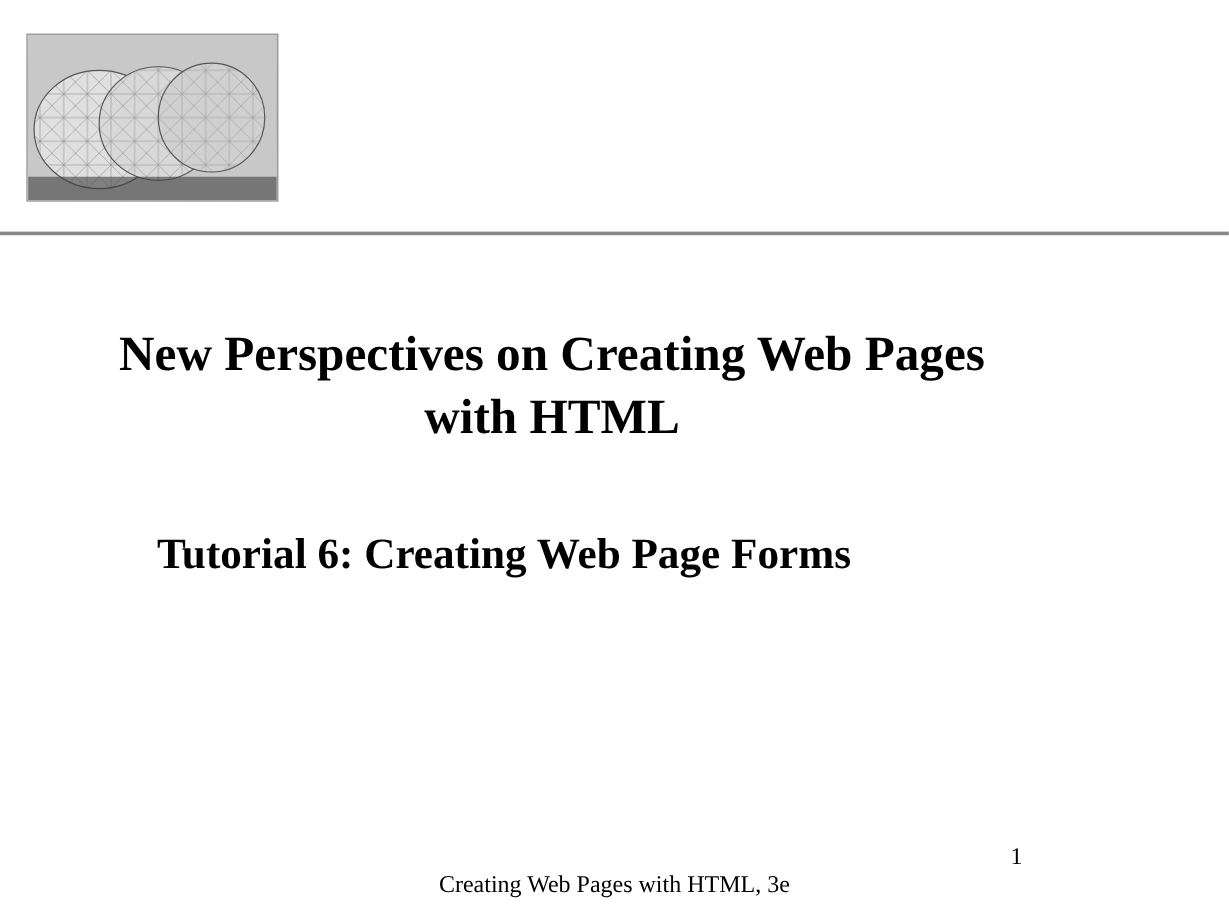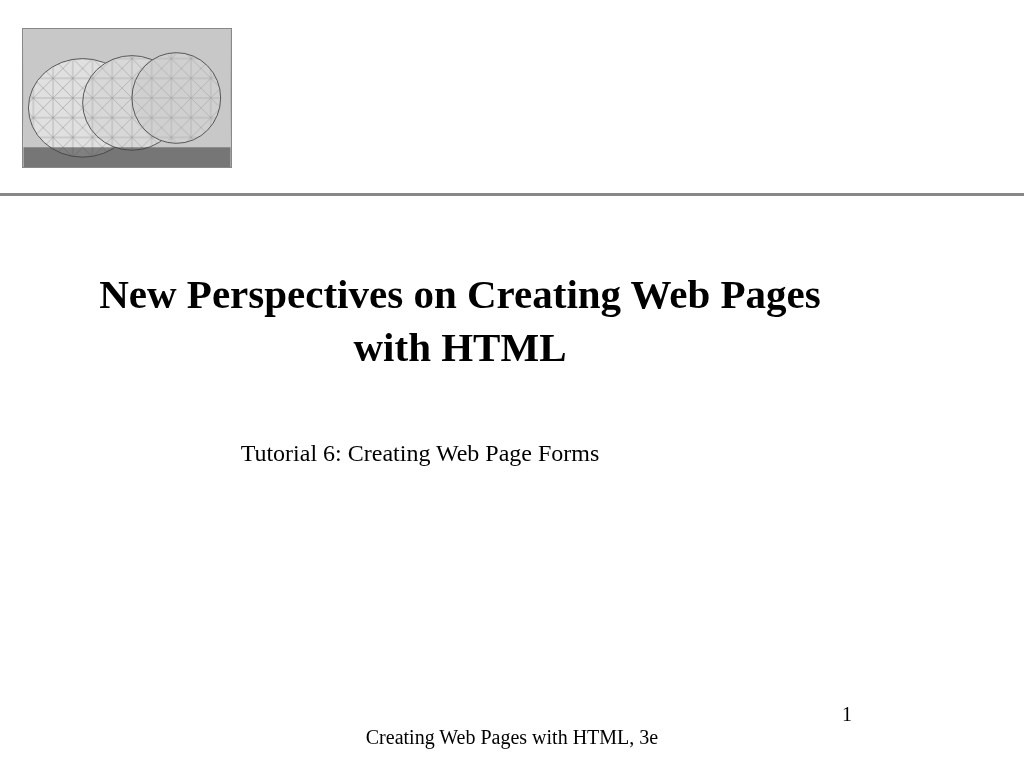--- a/index.html
+++ b/index.html
@@ -48,22 +48,22 @@
       color: #000000;
       line-height: 1.3;
       padding: 0 60px;
     }
     .subtitle {
       position: absolute;
       top: 440px;
       left: 0;
       width: 840px;
       text-align: center;
-      font-size: 24px;
-      font-weight: normal;
+      font-size: 36px;
+      font-weight: bold;
       color: #000000;
     }
     .footer {
       position: absolute;
       bottom: 18px;
       left: 0;
       width: 1024px;
       text-align: center;
       font-size: 20px;
       color: #000000;

